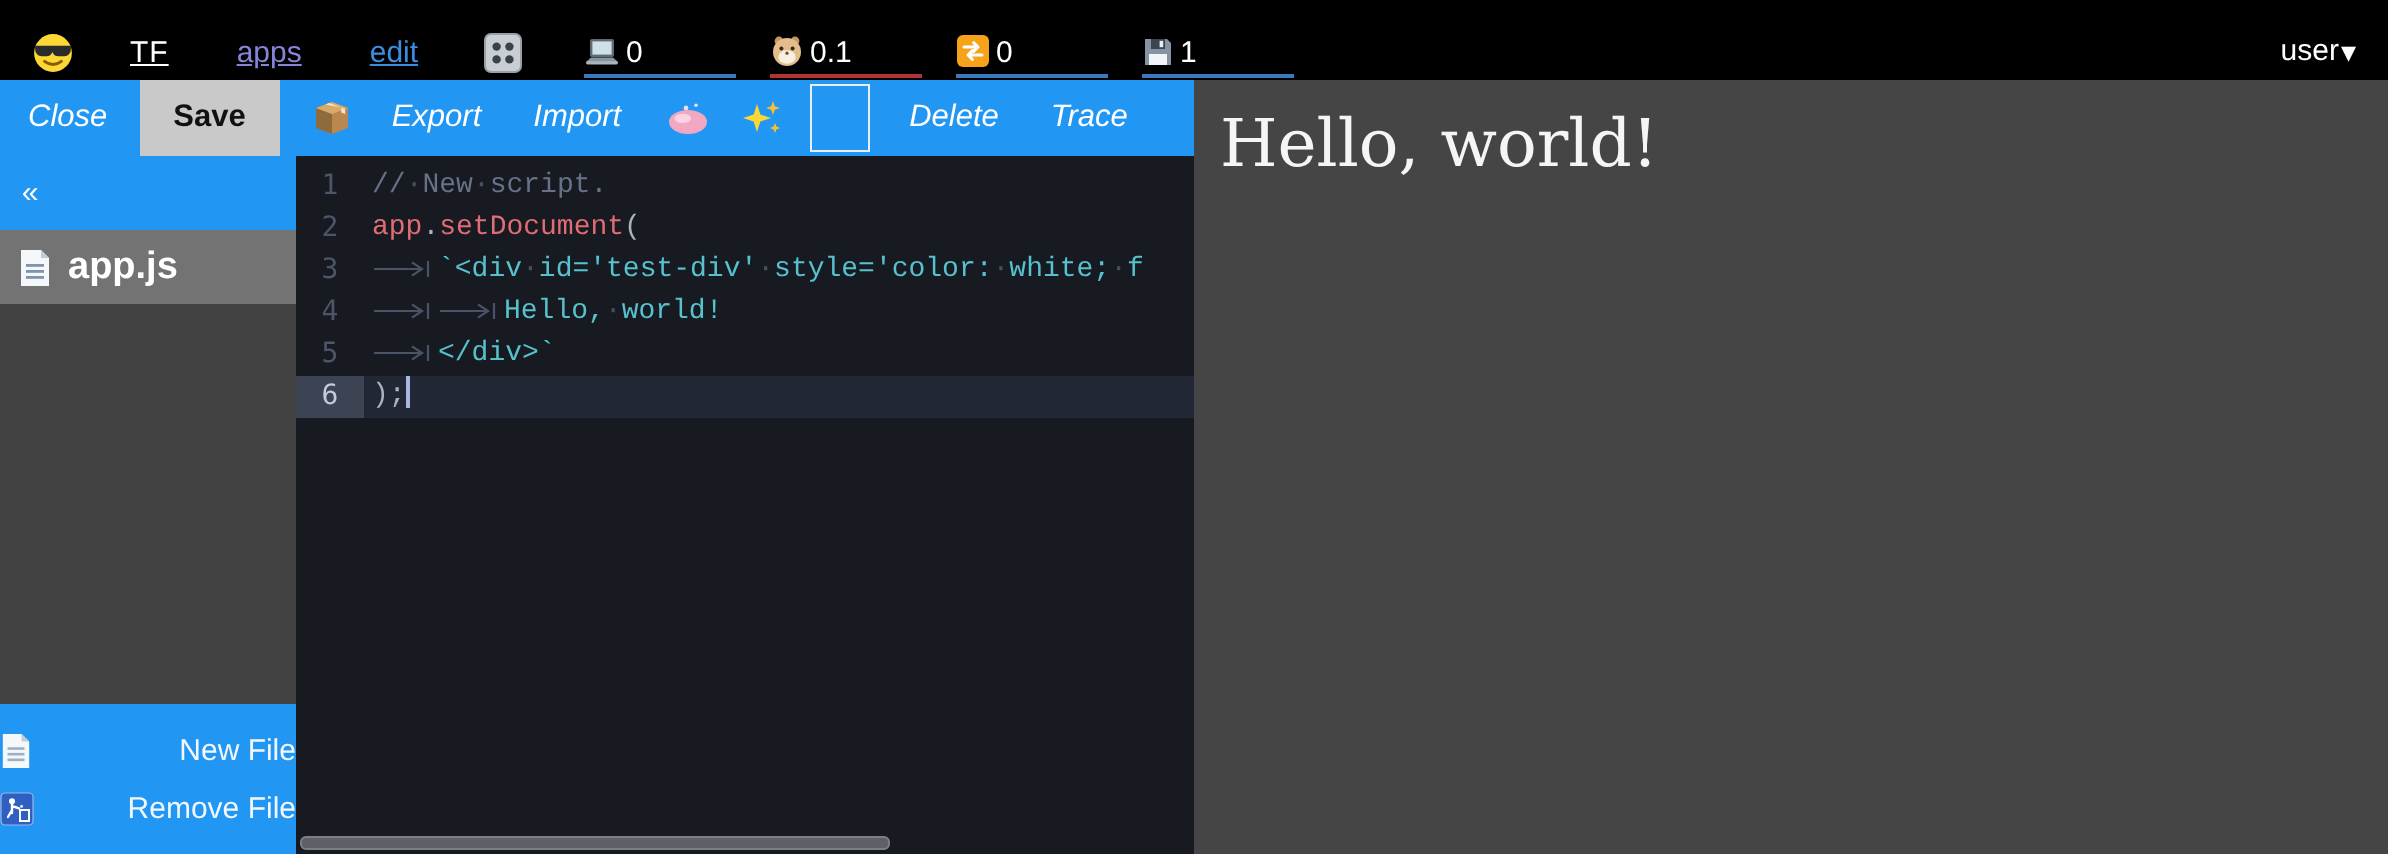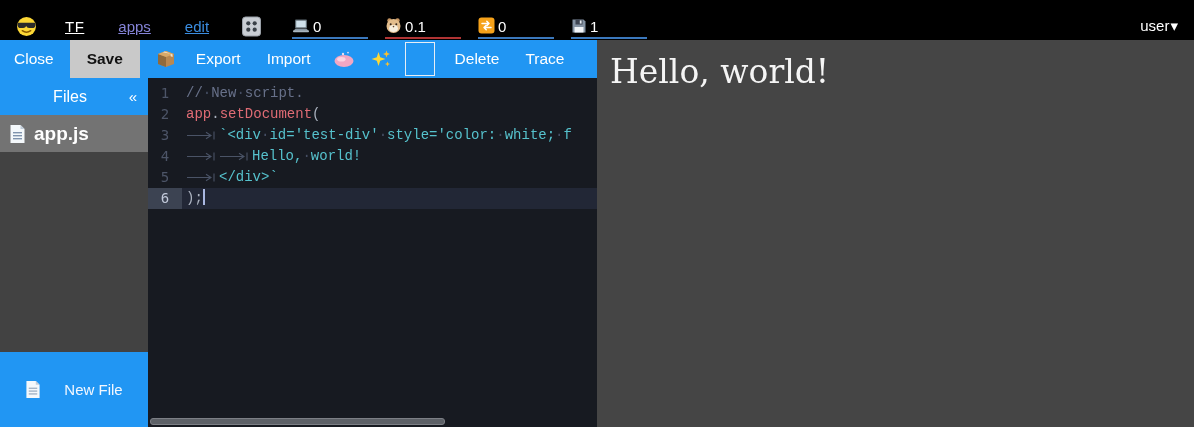--- a/index.html
+++ b/index.html
@@ -19,39 +19,39 @@
   .counter { width: 76px; display: flex; align-items: flex-end; gap: 3px;
              border-bottom: 2px solid #3b78bc; padding-bottom: 3px; height: 26px; }
   .counter.red { border-bottom-color: #b03434; }
   .counter .val { color: #fff; font-size: 15px; line-height: 15px; }
   .user-menu { margin-left: auto; color: #fff; display: flex; align-items: flex-start; gap: 1px; }
 
   
   .toolbar { position: absolute; left: 0; top: 40px; width: 597px; height: 38px;
              background: #2196f3; display: flex; align-items: center; color: #fff;
              font-size: 15.5px; }
-  .tb-btn { padding: 0 6px; margin-left: 14px; cursor: pointer; white-space: nowrap; }
+  .tb-btn { padding: 0 6px; margin-left: 14px; cursor: pointer; white-space: nowrap; font-style: italic; }
   .tb-btn.first { margin-left: 8px; }
   .tb-save { background: #c9c9c9; color: #111; height: 38px; display: flex; align-items: center;
              padding: 0 17px; margin-left: 10px; cursor: pointer; font-weight: bold; }
   .tb-ico { margin-left: 16px; display: flex; align-items: center; cursor: pointer; }
   .tb-emptybox { width: 30px; height: 34px; border: 1px solid #e7eef5; margin-left: 13px; cursor: pointer; }
 
   
   .sidebar { position: absolute; left: 0; top: 78px; width: 148px; height: 349px; background: #424242; }
   .sb-header { height: 37px; background: #2196f3; color: #fff; font-size: 16px;
                display: flex; align-items: center; }
   .sb-header .ttl { flex: 1; text-align: center; padding-left: 22px; }
   .sb-header .collapse { width: 30px; text-align: center; font-size: 15px; cursor: pointer; }
   .sb-file { height: 37px; background: #737373; color: #fff; display: flex; align-items: center;
              padding-left: 9px; gap: 8px; font-size: 19px; font-weight: bold; cursor: pointer; }
   .sb-actions { position: absolute; left: 0; bottom: 0; width: 148px; height: 75px;
                 background: #2196f3; display: flex; flex-direction: column;
                 justify-content: space-evenly; padding: 4px 0; }
-  .sb-action { display: flex; align-items: center; justify-content: center; gap: 23px;
+  .sb-action { display: flex; align-items: center; justify-content: space-between; gap: 23px;
                color: #f2f7ff; font-size: 15px; cursor: pointer; }
 
   
   .editor { position: absolute; left: 148px; top: 78px; width: 449px; height: 349px;
             background: #171a21; font-family: "DejaVu Sans Mono", monospace; font-size: 14px;
             padding-top: 5px; overflow: hidden; }
   .cm-row { display: flex; height: 21px; line-height: 21px; white-space: pre; }
   .cm-row .gut { width: 34px; flex: none; text-align: center; color: #4d5568; user-select: none; }
   .cm-row .code { flex: 1; padding-left: 4px; overflow: hidden; font-family: Liberation Mono, monospace; }
   .cm-row.active { background: #222736; }
@@ -182,21 +182,20 @@
       <path d="M16.5 12.5 L17.2 14.3 L19 15 L17.2 15.7 L16.5 17.5 L15.8 15.7 L14 15 L15.8 14.3 z" fill="#fbc02d"></path>
     </svg>
   </span>
   <span class="tb-emptybox"></span>
   <span class="tb-btn">Delete</span>
   <span class="tb-btn">Trace</span>
 </div>
 
 <div class="sidebar">
   <div class="sb-header">
-    <span class="ttl">Files</span>
     <span class="collapse">«</span>
   </div>
   <div class="sb-file">
     <span>
       <svg width="17" height="20" viewBox="0 0 17 20">
         <path d="M1.5 1 h10 l4 4 v14 h-14 z" fill="#f4f8fb"></path>
         <path d="M11.5 1 l4 4 h-4 z" fill="#c0ccd8"></path>
         <rect x="4" y="8" width="9" height="1.4" fill="#7f93ad"></rect>
         <rect x="4" y="11" width="9" height="1.4" fill="#7f93ad"></rect>
         <rect x="4" y="14" width="9" height="1.4" fill="#7f93ad"></rect>
@@ -211,20 +210,32 @@
         <svg width="16" height="19" viewBox="0 0 17 20">
           <path d="M1.5 1 h10 l4 4 v14 h-14 z" fill="#f4f8fb"></path>
           <path d="M11.5 1 l4 4 h-4 z" fill="#c0ccd8"></path>
           <rect x="4" y="8" width="9" height="1.4" fill="#9fb0c4"></rect>
           <rect x="4" y="11" width="9" height="1.4" fill="#9fb0c4"></rect>
           <rect x="4" y="14" width="9" height="1.4" fill="#9fb0c4"></rect>
         </svg>
       </span>
       <span>New File</span>
     </div>
+    <div class="sb-action">
+      <span>
+        <svg width="17" height="17" viewBox="0 0 17 17">
+          <rect x="0.5" y="0.5" width="16" height="16" rx="2" fill="#2f5fc0" stroke="#9db7e8" stroke-width="0.6"></rect>
+          <circle cx="6" cy="4.6" r="1.5" fill="#fff"></circle>
+          <path d="M6 6.3 L6 10.5 M6 7 L9.5 8.2 M6 9 L4 12.5" stroke="#fff" stroke-width="1.2" fill="none" stroke-linecap="round"></path>
+          <rect x="10" y="9" width="4.5" height="5.5" fill="none" stroke="#fff" stroke-width="1"></rect>
+          <circle cx="10.8" cy="7.2" r="0.7" fill="#fff"></circle>
+        </svg>
+      </span>
+      <span>Remove File</span>
+    </div>
   </div>
 </div>
 
 <div class="editor" id="editor-lines">
     <div class="cm-row"><div class="gut">1</div><div class="code"><span class="tk-cm">//</span><span class="tk-ws">·</span><span class="tk-cm">New</span><span class="tk-ws">·</span><span class="tk-cm">script.</span></div></div>
     <div class="cm-row"><div class="gut">2</div><div class="code"><span class="tk-def">app</span><span class="tk-pn">.</span><span class="tk-def">setDocument</span><span class="tk-pn">(</span></div></div>
     <div class="cm-row"><div class="gut">3</div><div class="code"><span class="tab"><svg width="31" height="9" viewBox="0 0 31 9" style="display:inline;vertical-align:middle">
             <path d="M1 4.5 H24 M20 1.2 L25 4.5 L20 7.8 M28 0.5 V8.5" stroke="#4a5366" stroke-width="1.1" fill="none"></path>
           </svg></span><span class="tk-str">`&lt;div</span><span class="tk-ws">·</span><span class="tk-str">id='test-div'</span><span class="tk-ws">·</span><span class="tk-str">style='color:</span><span class="tk-ws">·</span><span class="tk-str">white;</span><span class="tk-ws">·</span><span class="tk-str">f</span></div></div>
     <div class="cm-row"><div class="gut">4</div><div class="code"><span class="tab"><svg width="31" height="9" viewBox="0 0 31 9" style="display:inline;vertical-align:middle">

